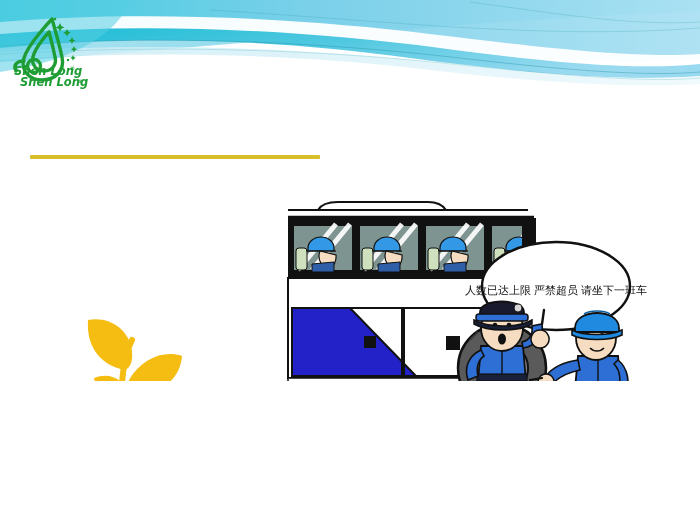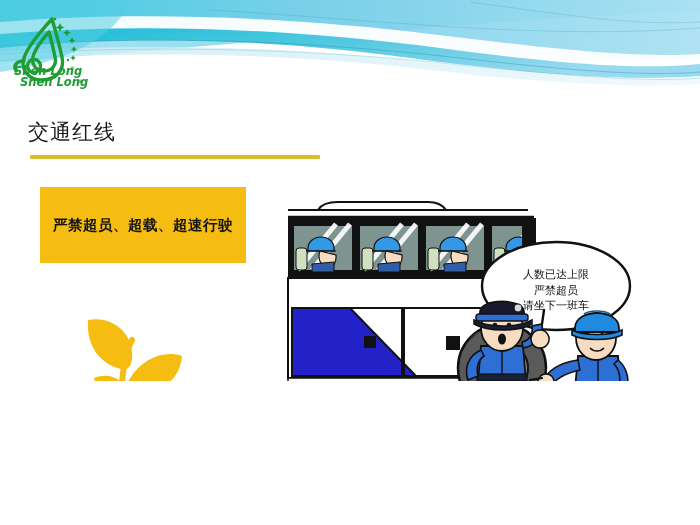--- a/index.html
+++ b/index.html
@@ -48,21 +48,21 @@
   .sprout{position:absolute;left:58px;top:296px;width:132px;height:158px;}
   .sprout svg{display:block;width:132px;height:158px;}
 
   
   .illus{position:absolute;left:278px;top:196px;width:400px;height:262px;}
   .illus svg{display:block;width:400px;height:262px;}
 
   
   .bubble-lines{
     position:absolute;left:486px;top:260px;width:140px;height:62px;
-    display:flex;flex-direction:column;align-items:center;justify-content:center;
+    display:flex;flex-direction:row;align-items:center;justify-content:center;
     gap:3px;pointer-events:none;text-align:right;
   }
   .bubble-lines span{
     font-size:11px;color:#111;line-height:1.15;
     font-family:"DejaVu Sans","Liberation Sans",sans-serif;
     white-space:nowrap;
   }
 </style>
 </head>
 <body>
@@ -141,26 +141,22 @@
       </g>
       <g font-family="DejaVu Sans, Liberation Sans, sans-serif" font-style="italic" font-weight="bold" fill="#1f9d35">
         <text x="6" y="61" font-size="11.5">Shen Long</text>
         <text x="12" y="72" font-size="11.5">Shen Long</text>
         <text x="62" y="56" font-size="5">®</text>
         <text x="70" y="69" font-size="5">®</text>
       </g>
     </svg>
   </div>
 
-  <div class="title">交通红线</div>
   <div class="title-rule"></div>
 
-  <div class="callout">
-    <span class="callout-text">严禁超员、超载、超速行驶</span>
-  </div>
 
   <div class="sprout">
     <svg viewBox="0 0 132 158" xmlns="http://www.w3.org/2000/svg">
 
       <path d="M64,128 C63,108 63,88 66,70 C68,58 71,50 74,44" fill="none" stroke="#f5bc12" stroke-width="6" stroke-linecap="round"></path>
 
       <path d="M67,74 C44,70 28,52 30,24 C52,20 72,34 74,56 C75,66 72,72 67,74 Z" fill="#f5bc12"></path>
 
       <path d="M71,84 C84,62 106,54 124,60 C122,84 102,98 82,94 C74,92 70,89 71,84 Z" fill="#f5bc12"></path>
 

